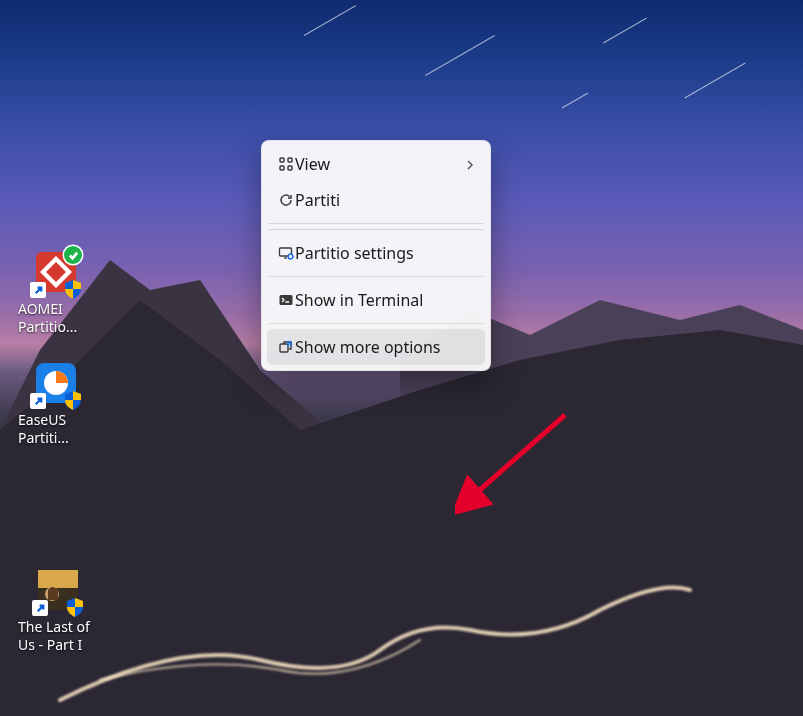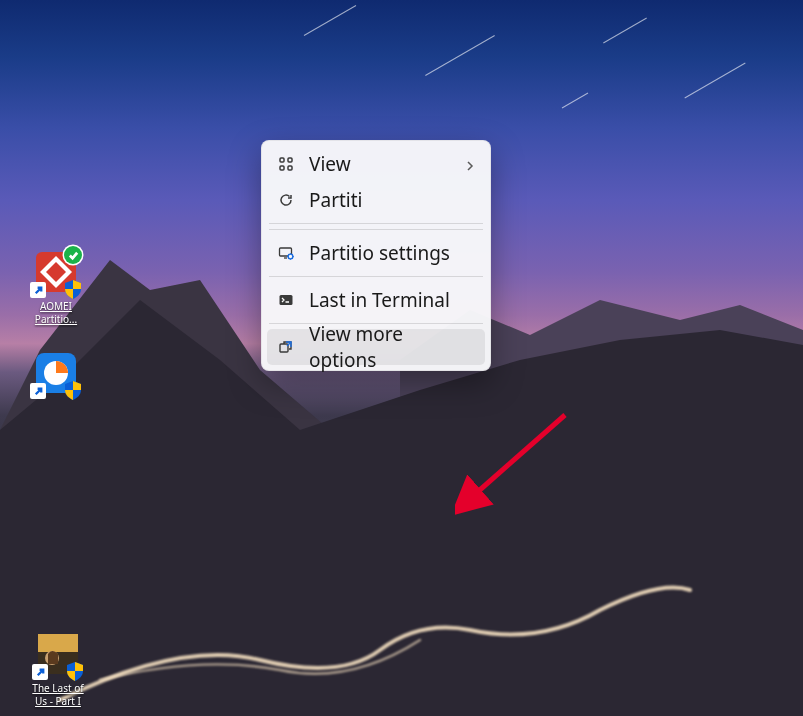--- a/index.html
+++ b/index.html
@@ -28,43 +28,43 @@
   .s4{top:80px;left:680px;width:70px;} .s5{top:100px;left:560px;width:30px;}
 
   
   .mtn { position:absolute; fill:#2b2733; }
   .mtn-back { fill:#4a4158; }
   .mtn-mid { fill:#3a3442; }
   .road { position:absolute; stroke:#ffe9c8; stroke-width:4; fill:none; stroke-linecap:round; opacity:0.85; filter:blur(1px);}
 
   
   .desktop-icons { position:absolute; left:18px; top:248px; width:80px; }
-  .dicon { width:76px; text-align:center; color:#fff; font-size:10px; margin-bottom:24px; text-shadow:0 1px 2px rgba(0,0,0,0.8); cursor:default;text-decoration:underline; }
+  .dicon { width:76px; color:#fff; font-size:14px; margin-bottom:24px; text-shadow:0 1px 2px rgba(0,0,0,0.8); cursor:default; }
   .dicon .ibox { width:48px; height:48px; margin:0 auto 4px; position:relative; }
   .dicon .lbl { line-height:1.25; display:block; white-space:pre-line; }
   .badge { position:absolute; right:-2px; top:-2px; width:18px; height:18px; border-radius:50%; background:#1bb34a; display:flex; align-items:center; justify-content:center; box-shadow:0 0 0 1.5px #fff; }
   .badge svg { width:11px; height:11px; stroke:#fff; stroke-width:3; fill:none; }
   .shortcut { position:absolute; left:-2px; bottom:-2px; width:16px; height:16px; background:#fff; border-radius:2px; display:flex; align-items:center; justify-content:center; }
   .shortcut svg { width:11px; height:11px; stroke:#0a5fd6; stroke-width:2.5; fill:none; }
   .shield { position:absolute; right:-4px; bottom:-4px; width:22px; height:22px; }
-  .last-icon { position:absolute; left:18px; top:630px; width:80px; }
+  .last-icon { position:absolute; left:18px; top:566px; width:80px; }
 
   
   .ctxmenu {
     position:absolute; left:261px; top:140px; width:230px;
     background:rgba(248,248,250,0.97);
     border:1px solid rgba(0,0,0,0.06);
     border-radius:8px;
     box-shadow:0 12px 32px rgba(0,0,0,0.35);
     padding:5px;
   }
   .mi {
-    display:flex; align-items:center; gap:14px;
+    display:flex; align-items:center; gap:0;
     height:36px; padding:0 10px 0 10px;
-    border-radius:5px; font-size:19px; color:#1a1a1a;
+    border-radius:5px; font-size:16px; color:#1a1a1a;
     position:relative;
   }
   .mi .ico { width:18px; height:18px; display:flex; align-items:center; justify-content:center; color:#3a3a3a; flex-shrink:0; }
   .mi .chev { position:absolute; right:10px; color:#5a5a5a; }
   .sep { height:1px; background:rgba(0,0,0,0.12); margin:5px 2px; }
   .mi.hover { background:rgba(0,0,0,0.07); }
 
   
   .arrow { position:absolute; left:455px; top:410px; width:120px; height:110px; pointer-events:none; }
 </style>
@@ -125,20 +125,22 @@
             <svg viewBox="0 0 12 12">
               <path d="M3 9 L9 3 M5 3 H9 V7"></path>
             </svg>
           </span>
         <svg class="shield" viewBox="0 0 22 22">
             <path d="M11 2 L19 5 V11 C19 16 15 19 11 21 C7 19 3 16 3 11 V5 Z" fill="#0a5fd6"></path>
             <path d="M11 2 L19 5 V11 H11 Z" fill="#ffc107"></path>
             <path d="M11 11 V21 C7 19 3 16 3 11 H11 Z" fill="#ffc107"></path>
           </svg>
       </div>
+      <span class="lbl">EaseUS
+Partiti...</span>
     </div>
   </div>
 
   <div class="dicon last-icon">
     <div class="ibox">
       <svg width="48" height="48" viewBox="0 0 48 48">
         <rect x="4" y="4" width="40" height="40" rx="4" fill="#3a2e1e"></rect>
         <rect x="4" y="4" width="40" height="18" fill="#d9a84a"></rect>
         <circle cx="18" cy="28" r="7" fill="#c9a070"></circle>
         <path d="M14 24 Q18 18 24 24 L24 34 L14 34 Z" fill="#5a3a1e"></path>
@@ -195,33 +197,33 @@
       <span>Partitio settings</span>
     </div>
     <div class="sep"></div>
     <div class="mi">
       <span class="ico">
         <svg width="16" height="16" viewBox="0 0 16 16">
             <rect x="1.5" y="3" width="13" height="10" rx="1.5" fill="#3a3a3a"></rect>
             <path d="M4 6 L6 8 L4 10 M7.5 10 H11" stroke="#fff" stroke-width="1.3" fill="none"></path>
           </svg>
       </span>
-      <span>Last in Terminal</span>
+      <span>Show in Terminal</span>
     </div>
     <div class="sep"></div>
     <div class="mi hover">
       <span class="ico">
         <svg width="16" height="16" viewBox="0 0 16 16" fill="none" stroke="currentColor" stroke-width="1.4">
             <rect x="2" y="5" width="8" height="8" rx="1"></rect>
             <path d="M6 5 V3 H13 V10 H11"></path>
             <path d="M8 3 L13 3 L13 8" stroke="#1f6fe0"></path>
             <path d="M13 3 L9 7" stroke="#1f6fe0"></path>
           </svg>
       </span>
-      <span>View more options</span>
+      <span>Show more options</span>
     </div>
   </div>
 
   <svg class="arrow" viewBox="0 0 120 110">
     <defs>
         <marker id="ah" markerWidth="8" markerHeight="8" refX="2" refY="4" orient="auto">
           <path d="M0 0 L8 4 L0 8 Z" fill="#e4002b"></path>
         </marker>
       </defs>
     <path d="M110 5 L18 86" stroke="#e4002b" stroke-width="5" marker-end="url(#ah)"></path>

